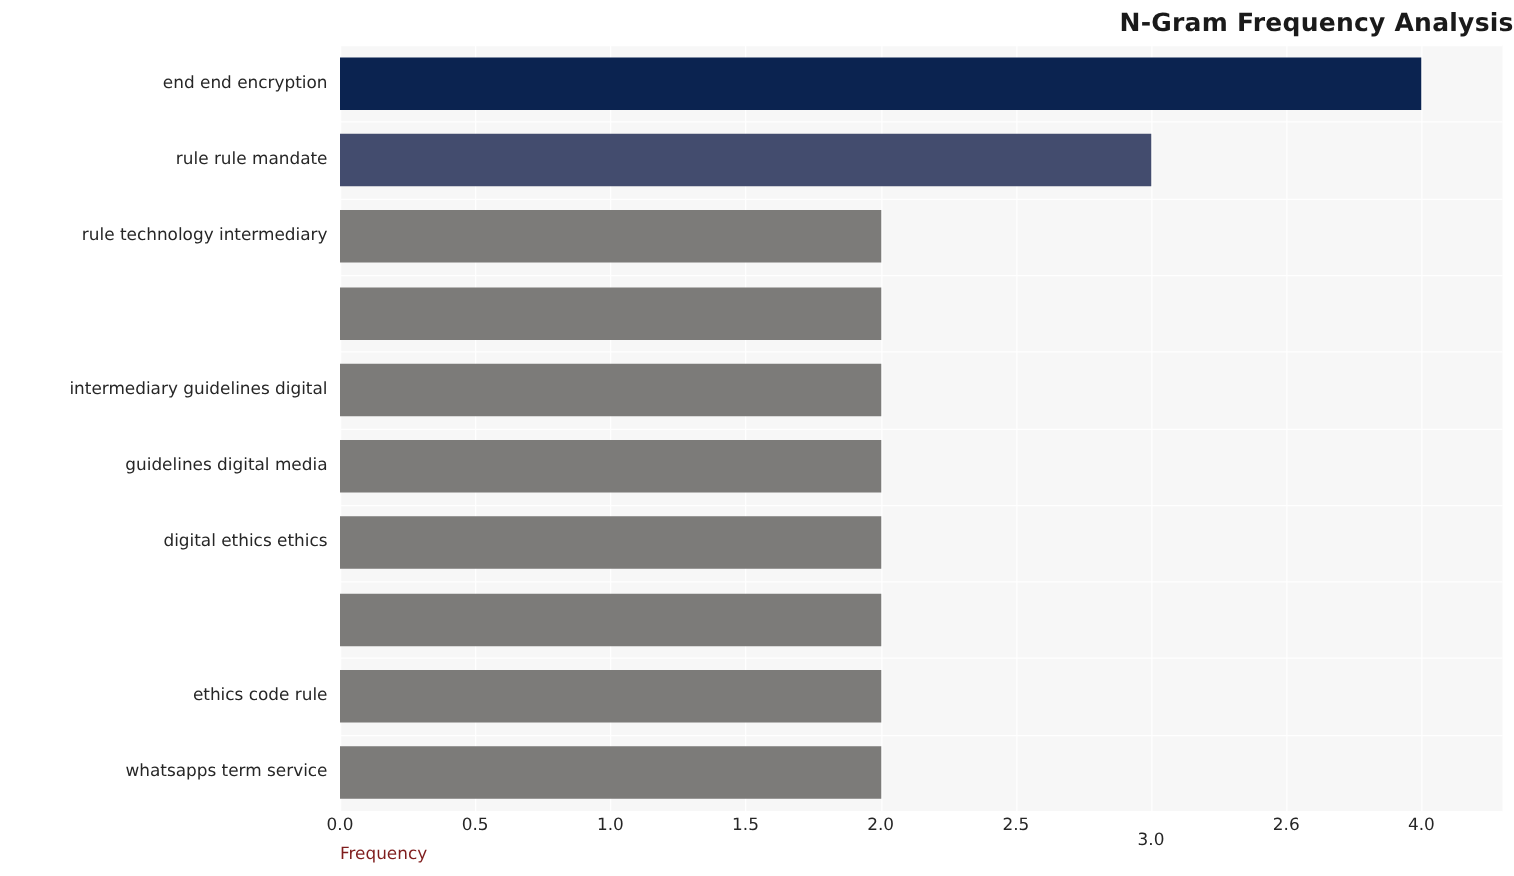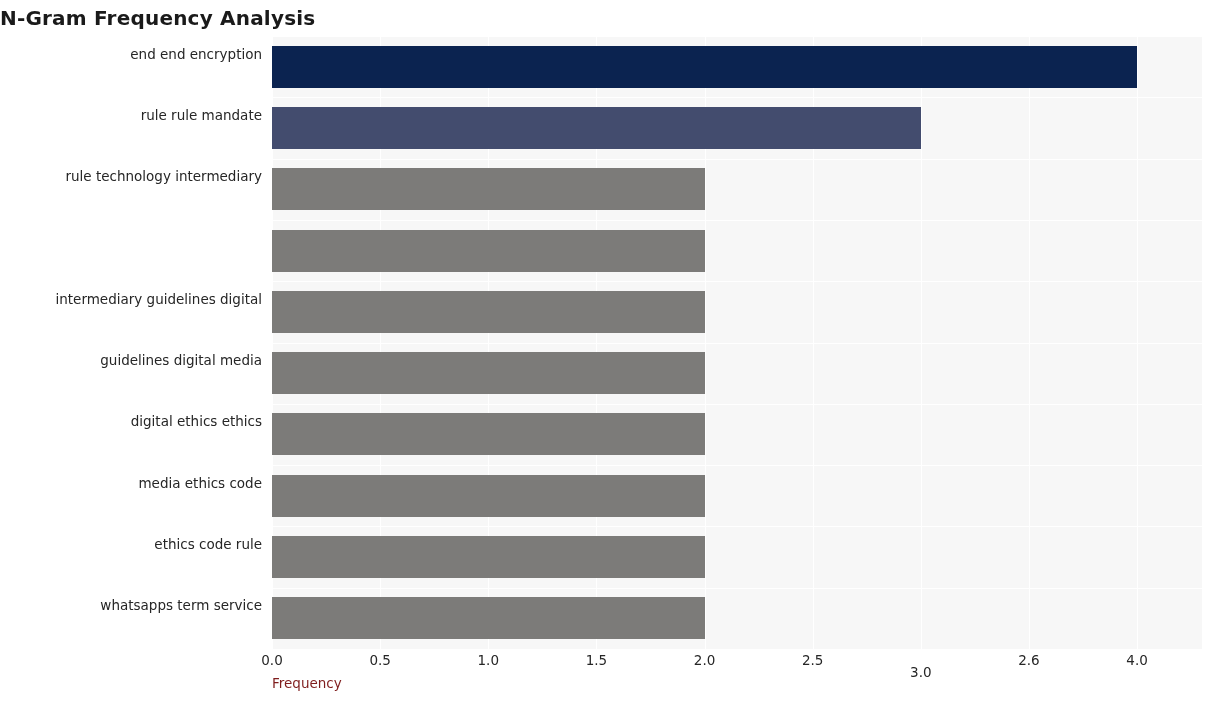--- a/index.html
+++ b/index.html
@@ -18,21 +18,21 @@
     position: relative;
     width: 1211px;
     height: 701px;
     background: #ffffff;
   }
   .chart-title {
     position: absolute;
     left: 0;
     top: 6px;
     width: 1211px;
-    text-align: left;
+    text-align: right;
     font-size: 20px;
     font-weight: bold;
     color: #1a1a1a;
     letter-spacing: 0.2px;
   }
   
   .plot-area {
     position: absolute;
     left: 272px;
     top: 36px;
@@ -64,21 +64,21 @@
   }
   .bar {
     position: absolute;
     left: 0;
     height: 42px;
   }
   
   .ylabels {
     position: absolute;
     left: 0;
-    top: 24px;
+    top: 36px;
     width: 262px;
     height: 613px;
   }
   .ylabel {
     position: absolute;
     right: 0;
     width: 262px;
     text-align: right;
     font-size: 13.5px;
     color: #262626;
@@ -152,21 +152,20 @@
       </div>
   </div>
 
   <div class="ylabels">
       <div class="ylabel" style="top: 21.65px;">end end encryption</div>
       <div class="ylabel" style="top: 82.95px;">rule rule mandate</div>
       <div class="ylabel" style="top: 144.25px;">rule technology intermediary</div>
       <div class="ylabel" style="top: 266.85px;">intermediary guidelines digital</div>
       <div class="ylabel" style="top: 328.15px;">guidelines digital media</div>
       <div class="ylabel" style="top: 389.45px;">digital ethics ethics</div>
-      <div class="ylabel" style="top: 450.75px;">media ethics code</div>
       <div class="ylabel" style="top: 512.05px;">ethics code rule</div>
       <div class="ylabel" style="top: 573.35px; padding-left: 26px;">whatsapps term service</div>
     </div>
 
   <div class="xlabels">
       <div class="xlabel" style="left: 0px;">0.0</div>
       <div class="xlabel" style="left: 108.14px;">0.5</div>
       <div class="xlabel" style="left: 216.279px;">1.0</div>
       <div class="xlabel" style="left: 324.419px;">1.5</div>
       <div class="xlabel" style="left: 432.558px;">2.0</div>

